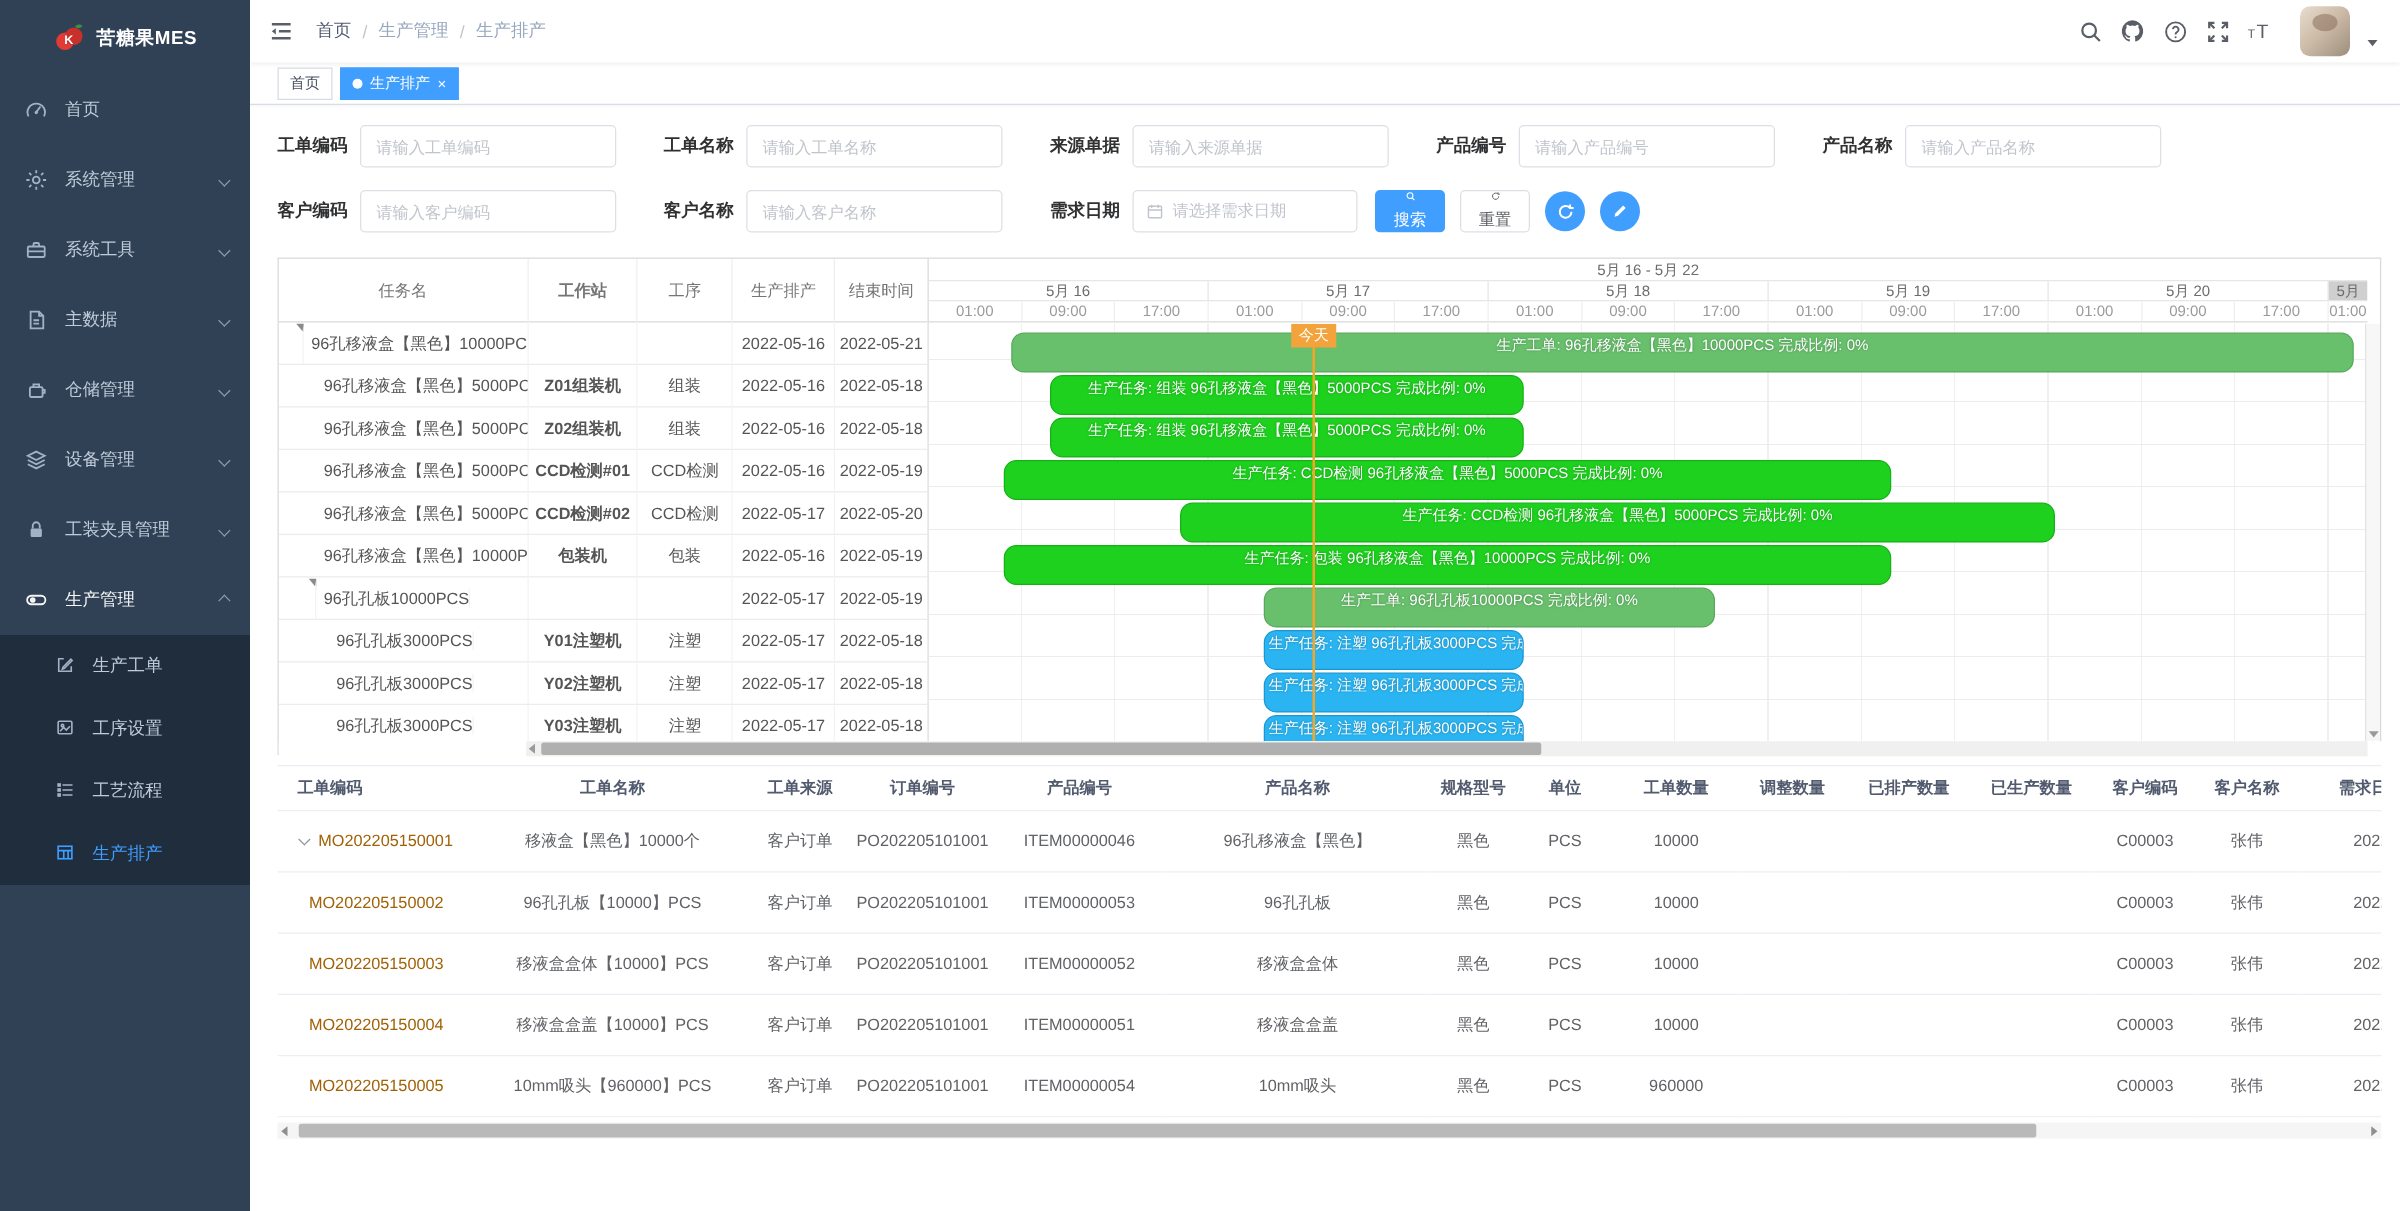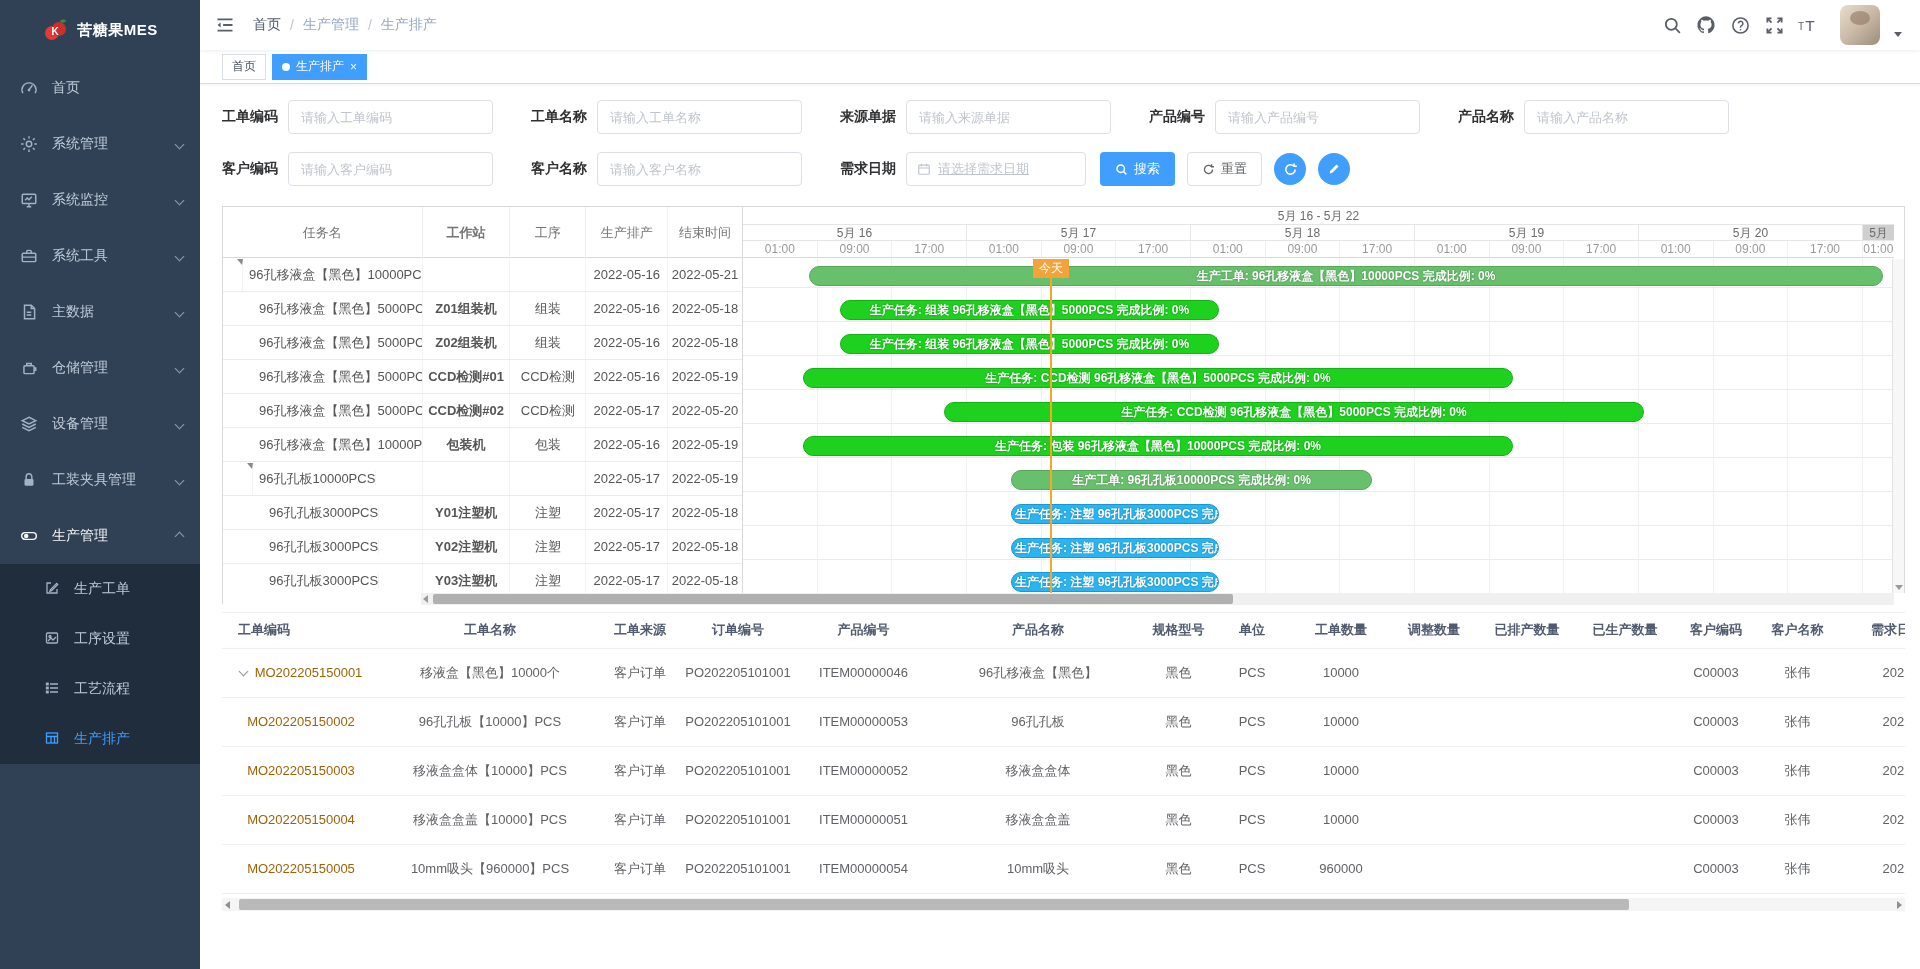--- a/index.html
+++ b/index.html
@@ -48,22 +48,22 @@
   .tag .close { margin-left:6px; font-size:12px; line-height:1; }
 
   
   .filters { position:absolute; left:22px; top:100px; width:1683px; }
   .frow { display:flex; align-items:center; margin-bottom:18px; }
   .fgroup { display:flex; align-items:center; margin-right:38px; }
   .flabel { font-size:14px; font-weight:bold; color:#303133; margin-right:10px; white-space:nowrap; }
   .finput { width:205px; height:34px; border:1px solid #dcdfe6; border-radius:4px; padding:0 12px; font-size:13px; color:#606266; background:#fff; outline:none;
     font-family:"Liberation Sans","DejaVu Sans",sans-serif;}
   .finput::placeholder { color:#c0c4cc; }
-  .fdate { width:180px; height:34px; border:1px solid #dcdfe6; border-radius:4px; padding:0 10px; display:flex; align-items:center; gap:7px; color:#c0c4cc; font-size:13px; background:#fff; cursor:pointer;text-decoration:underline;}
-  .btn { height:34px; border-radius:4px; display:inline-flex; align-items:center; gap:6px; font-size:13px; padding:0 14px; cursor:pointer; border:1px solid transparent; }
+  .fdate { width:180px; height:34px; border:1px solid #dcdfe6; border-radius:4px; padding:0 10px; display:flex; align-items:center; gap:7px; color:#c0c4cc; font-size:13px; background:#fff; cursor:pointer;}
+  .btn { height:34px; border-radius:4px; display:inline-flex; align-items:center; gap:6px; font-size:13px; padding:0 14px; cursor:pointer; border:1px solid transparent;flex-direction:column; }
   .btn.primary { background:#409eff; color:#fff; margin-left:14px; }
   .btn.plain { background:#fff; border-color:#dcdfe6; color:#606266; margin-left:12px; }
   .roundbtn { width:32px; height:32px; border-radius:50%; background:#409eff; color:#fff; display:flex; align-items:center; justify-content:center; margin-left:12px; cursor:pointer; }
 
   
   .gantt { position:absolute; left:22px; top:206px; width:1683px; height:398px; border:1px solid #d9d9d9; background:#fff; }
   .g-left { position:absolute; left:0; top:0; width:520px; height:386px; border-right:1px solid #d9d9d9; overflow:hidden; }
   .g-lhead { height:51px; border-bottom:1px solid #d9d9d9; display:flex; align-items:center; color:#757575; font-size:13px; }
   .g-lhead span { text-align:center; border-right:1px solid #efefef; line-height:51px; height:51px; }
   .gc-name{width:200px;} .gc-st{width:88px;font-weight:bold;} .gc-pr{width:76px;} .gc-sd{width:82px;} .gc-ed{width:74px; border-right:none!important;}
@@ -82,21 +82,21 @@
   .g-hours { height:16px; display:flex; }
   .g-hours span { width:74.66px; line-height:16px; text-align:center; border-right:1px solid #efefef; color:#9a9a9a; overflow:hidden;}
   .g-hours span.part { width:31px; border-right:none; }
 
   .g-rbody { position:absolute; left:520px; top:52px; width:1151px; height:334px; overflow:hidden;
     background-image:
       repeating-linear-gradient(0deg, transparent 0 33px, #ececec 33px 34px),
       repeating-linear-gradient(90deg, transparent 0 73.66px, #f0f0f0 73.66px 74.66px),
       repeating-linear-gradient(90deg, transparent 0 223px, #e2e2e2 223px 224px);
   }
-  .gbar { position:absolute; height:20px; border-radius:10px; color:#fff; font-size:12px; font-weight:bold; line-height:19px; text-align:center;
+  .gbar { position:absolute; height:32px; border-radius:10px; color:#fff; font-size:12px; font-weight:normal; line-height:19px; text-align:center;
     overflow:hidden; white-space:nowrap; cursor:pointer; text-shadow:0 0 2px rgba(0,0,0,.35); }
   .gbar.order { background:#68c06c; border:1px solid #57a85b; }
   .gbar.green { background:#1ed11e; border:1px solid #14b214; }
   .gbar.blue  { background:#2ab5f2; border:1px solid #1a97d2; text-align:left; padding-left:3px; }
   .today-line { position:absolute; left:307px; top:0; width:2px; height:334px; background:#f5a623; z-index:4; }
   .today-label { position:absolute; left:290px; top:0; width:36px; height:19px; background:#f2a33c; color:#fff; font-size:12px; text-align:center; line-height:19px; z-index:5; }
 
   .g-vsb { position:absolute; right:0; top:52px; width:12px; height:334px; background:#f7f7f7; border-left:1px solid #e3e3e3; }
   .g-vsb .arr { position:absolute; bottom:3px; left:2px; width:0; height:0; border-left:4px solid transparent; border-right:4px solid transparent; border-top:5px solid #9a9a9a; cursor:pointer;}
   .g-hsb { position:absolute; left:0; top:386px; width:1683px; height:12px; background:#fff; }
@@ -147,30 +147,20 @@
     <span class="lbl">首页</span>
   </div>
   <div class="nav-item">
     <span class="ic">
         <svg width="18" height="18" viewBox="0 0 16 16" fill="none" stroke="currentColor" stroke-width="1.3">
           <circle cx="8" cy="8" r="2.4"></circle>
           <path d="M8 1v2.2M8 12.8V15M1 8h2.2M12.8 8H15M3 3l1.5 1.5M11.5 11.5L13 13M13 3l-1.5 1.5M4.5 11.5L3 13"></path>
         </svg>
       </span>
     <span class="lbl">系统管理</span>
-    <span class="chev"></span>
-  </div>
-  <div class="nav-item">
-    <span class="ic">
-        <svg width="18" height="18" viewBox="0 0 16 16" fill="none" stroke="currentColor" stroke-width="1.3">
-          <rect x="2" y="2.8" width="12" height="8.4" rx="1"></rect>
-          <path d="M6 14h4M8 11.5V14M4.5 8.2l2-2 1.5 1.5 2.5-2.5"></path>
-        </svg>
-      </span>
-    <span class="lbl">系统监控</span>
     <span class="chev"></span>
   </div>
   <div class="nav-item">
     <span class="ic">
         <svg width="18" height="18" viewBox="0 0 16 16" fill="none" stroke="currentColor" stroke-width="1.3">
           <rect x="2" y="5.5" width="12" height="7.5" rx="1"></rect>
           <path d="M6 5.5V4a1 1 0 0 1 1-1h2a1 1 0 0 1 1 1v1.5M2 9h12"></path>
         </svg>
       </span>
     <span class="lbl">系统工具</span>

